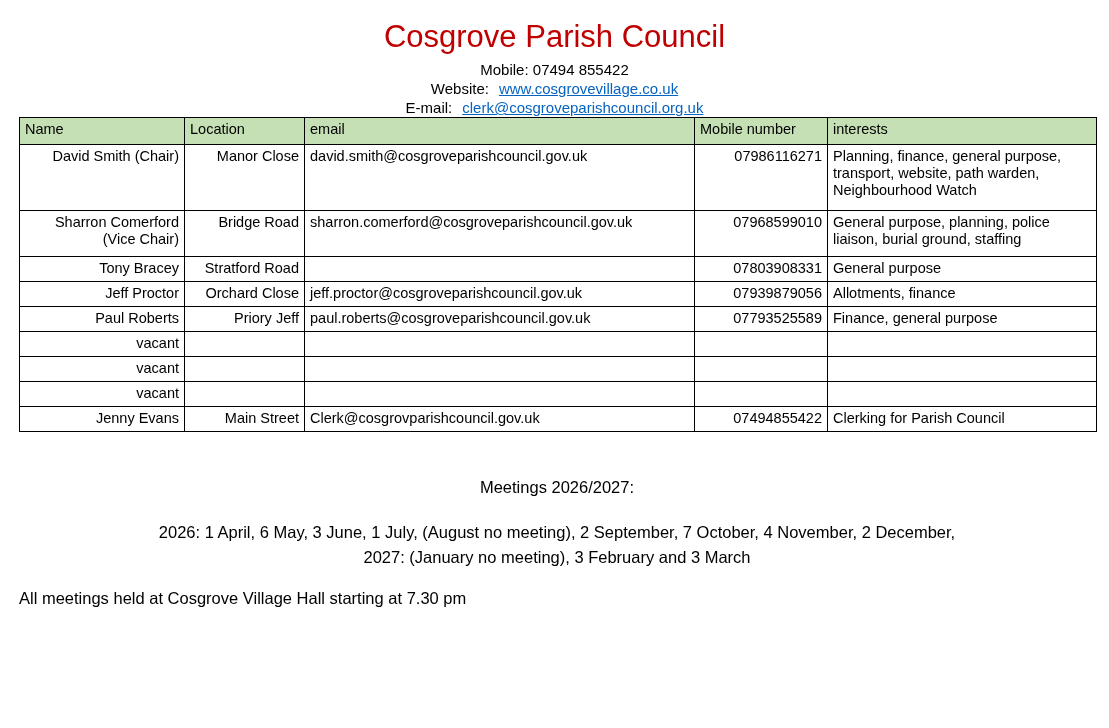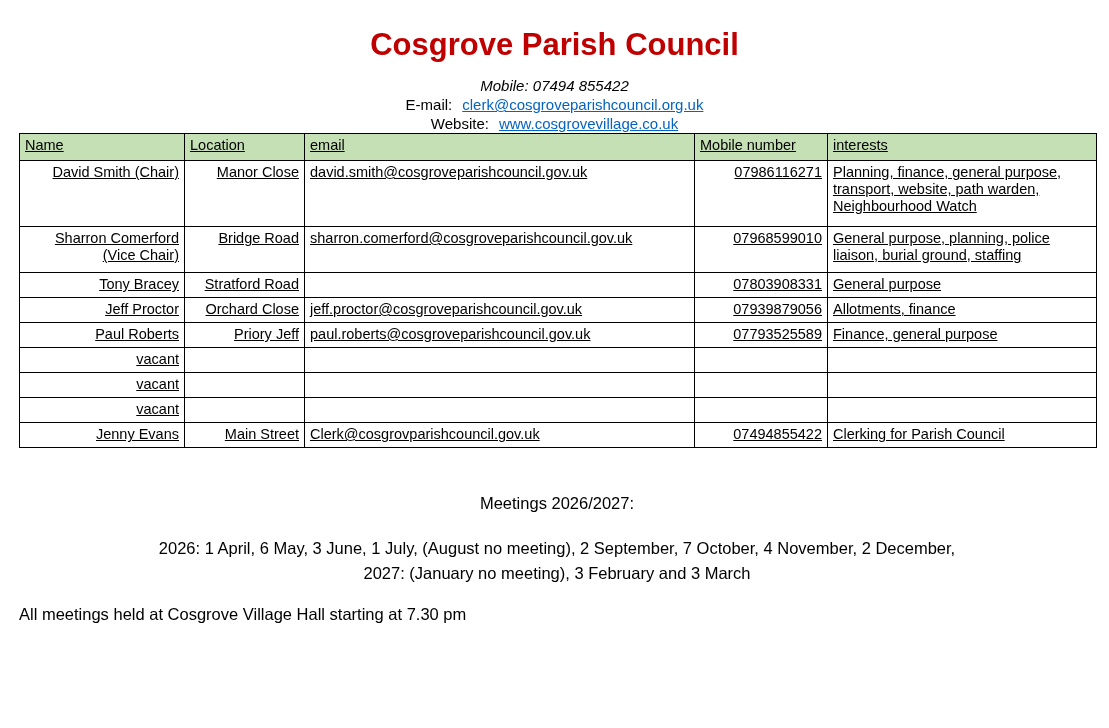--- a/index.html
+++ b/index.html
@@ -19,34 +19,34 @@
     width: 1109px;
     height: 728px;
     box-sizing: border-box;
   }
 
   
   .doc-title {
     text-align: center;
     color: #c00000;
     font-size: 31px;
-    font-weight: bold;
+    font-weight: normal;
     line-height: 1.1;
-    margin: 8px;
+    margin: 0;
     padding-top: 20px;
     letter-spacing: 0px;
   }
   .contact-line {
     text-align: center;
     font-size: 15px;
     line-height: 19px;
     margin: 0;
     white-space: nowrap;
   }
-  .contact-line.mobile { padding-top: 6px; font-style: italic; }
+  .contact-line.mobile { padding-top: 6px; }
   .contact-label { color: #000000; }
   .link {
     color: #0563c1;
     text-decoration: underline;
     cursor: pointer;
   }
   .gap-sm { display: inline-block; width: 10px; }
 
   .section-title {
     text-align: center;
@@ -54,21 +54,20 @@
     line-height: 1.2;
     margin: 0;
     padding-top: 26px;
     padding-bottom: 22px;
     color: #000000;
   }
 
   
   .table-wrap {
     padding: 0 14px 0 19px;
-    text-decoration: underline;
   }
   table.councillors {
     border-collapse: collapse;
     width: 1077px;
     table-layout: fixed;
     font-size: 14.5px;
   }
   table.councillors th,
   table.councillors td {
     border: 1px solid #000000;
@@ -122,25 +121,25 @@
 </head>
 <body>
 
 <div class="page">
 
   <h1 class="doc-title">Cosgrove Parish Council</h1>
 
   <div class="contact-line mobile">Mobile: 07494 855422</div>
 
   <div class="contact-line">
+    <span class="contact-label">Website:</span><span class="gap-sm"></span><a class="link">www.cosgrovevillage.co.uk</a>
+  </div>
+
+  <div class="contact-line">
     <span class="contact-label">E-mail:</span><span class="gap-sm"></span><a class="link">clerk@cosgroveparishcouncil.org.uk</a>
-  </div>
-
-  <div class="contact-line">
-    <span class="contact-label">Website:</span><span class="gap-sm"></span><a class="link">www.cosgrovevillage.co.uk</a>
   </div>
 
 
   <div class="table-wrap">
     <table class="councillors">
       <colgroup>
         <col class="c-name">
         <col class="c-location">
         <col class="c-email">
         <col class="c-mobile">

